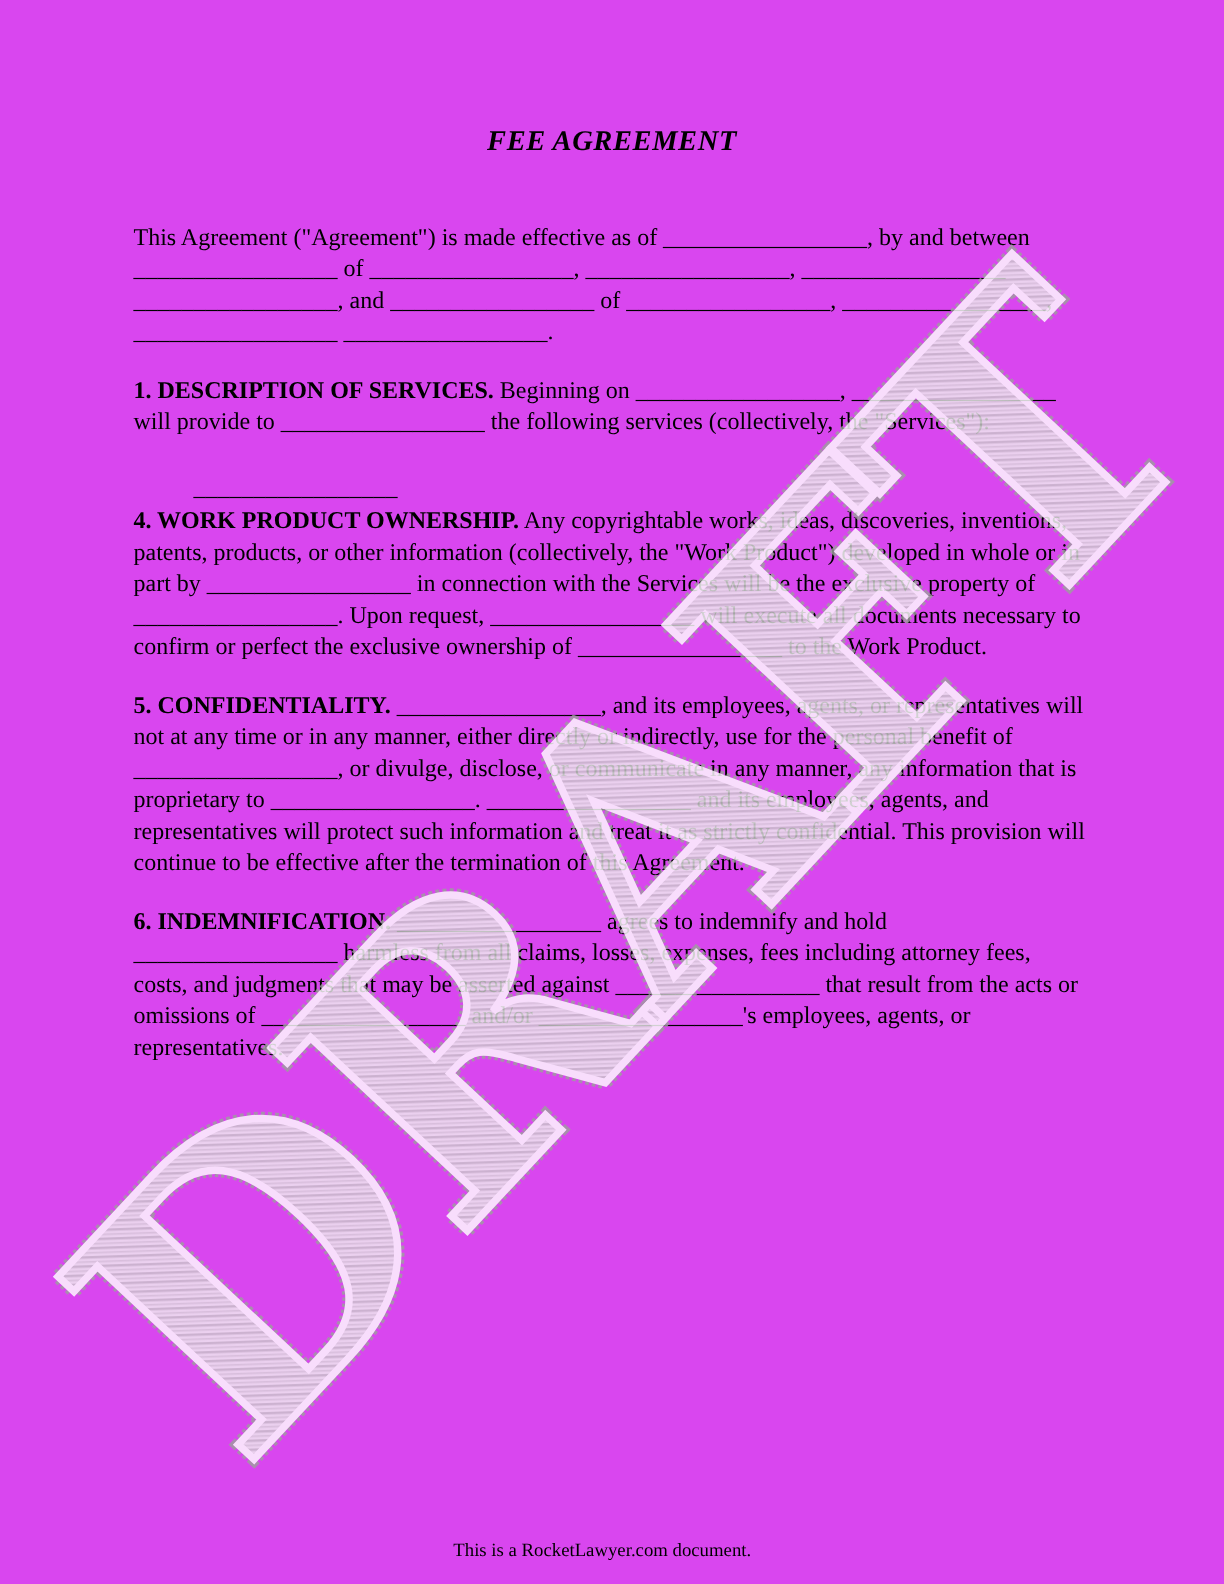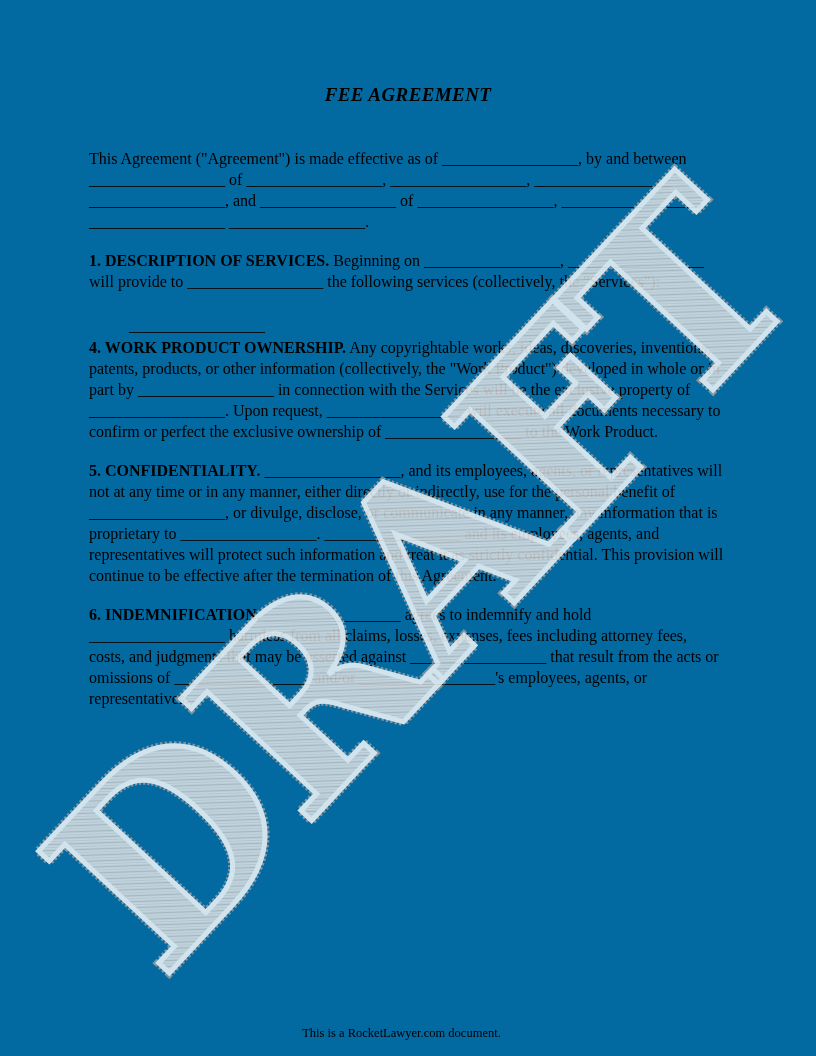--- a/index.html
+++ b/index.html
@@ -6,21 +6,21 @@
     margin: 0;
     padding: 0;
     background: #ffffff;
   }
   .page {
     position: relative;
     width: 816px;
     height: 1056px;
     box-sizing: border-box;
     padding: 84px 89px 0 89px;
-    background: #0369a1;
+    background: #d946ef;
     font-family: "Liberation Serif", serif;
     font-size: 16px;
     line-height: 21px;
     color: #000000;
     overflow: hidden;
   }
   .doc-title {
     margin: 0 0 42px 0;
     text-align: center;
     font-size: 19px;

